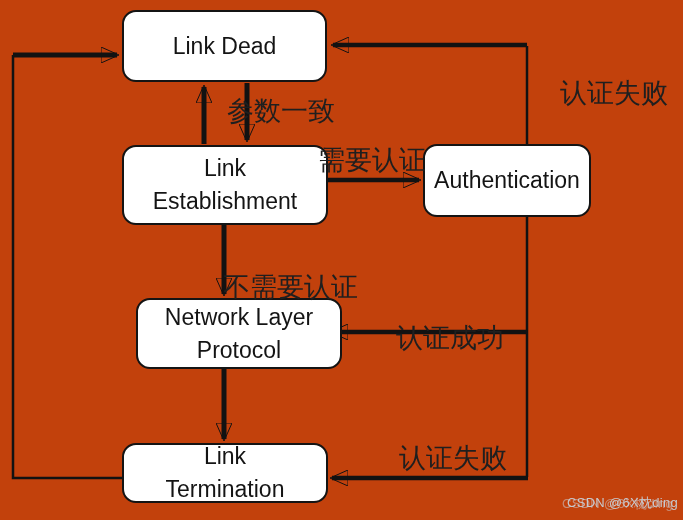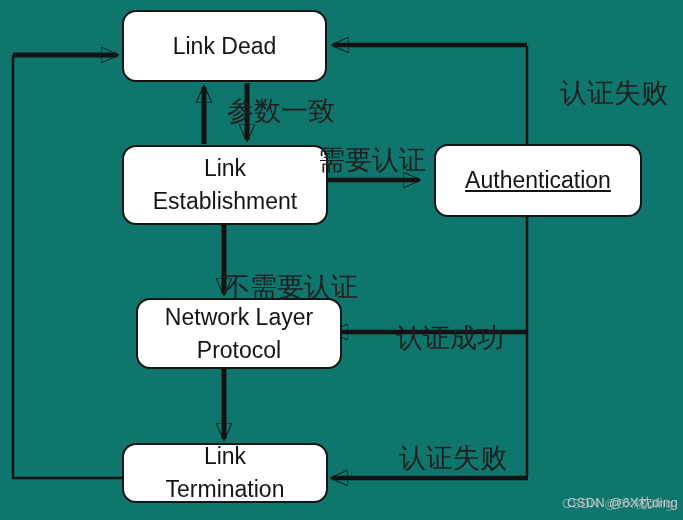--- a/index.html
+++ b/index.html
@@ -1,17 +1,17 @@
 <!DOCTYPE html>
 <html><head>
 <meta charset="utf-8">
 <style>
   html,body{margin:0;padding:0;background:#ffffff;}
   .canvas{
-    position:relative;width:683px;height:520px;background:#0f766e;
+    position:relative;width:683px;height:520px;background:#c2410c;
     overflow:hidden;font-family:"Liberation Sans",sans-serif;
   }
   .edges{position:absolute;left:0;top:0;z-index:1;}
   .edges path{fill:none;stroke:#121212;}
   .edges .thin{stroke-width:2.5px;}
   .edges .thick{stroke-width:5px;}
   .edges .med{stroke-width:4.5px;}
   .node{
     position:absolute;box-sizing:border-box;
     border:2.5px solid #141414;border-radius:14px;background:#ffffff;
@@ -63,21 +63,21 @@
 
     <path class="med" d="M527,332 L332,332" marker-end="url(#arr)"></path>
 
     <path class="med" d="M528,478 L332,478" marker-end="url(#arr)"></path>
   </svg>
 
   <div class="node" style="left:122px;top:10px;width:205px;height:72px;">Link Dead</div>
 
   <div class="node" style="left:122px;top:145px;width:206px;height:80px;">Link Establishment</div>
 
-  <div class="node" style="left:434px;top:144px;width:208px;height:73px;text-decoration:underline;">Authentication</div>
+  <div class="node" style="left:423px;top:144px;width:168px;height:73px;">Authentication</div>
 
   <div class="node" style="left:136px;top:298px;width:206px;height:71px;">Network Layer Protocol</div>
 
   <div class="node" style="left:122px;top:443px;width:206px;height:60px;">Link Termination</div>
 
 
   <div class="edge-label" style="left:227px;top:97px;">参数一致</div>
 
   <div class="edge-label" style="left:318px;top:146px;">需要认证</div>
 

